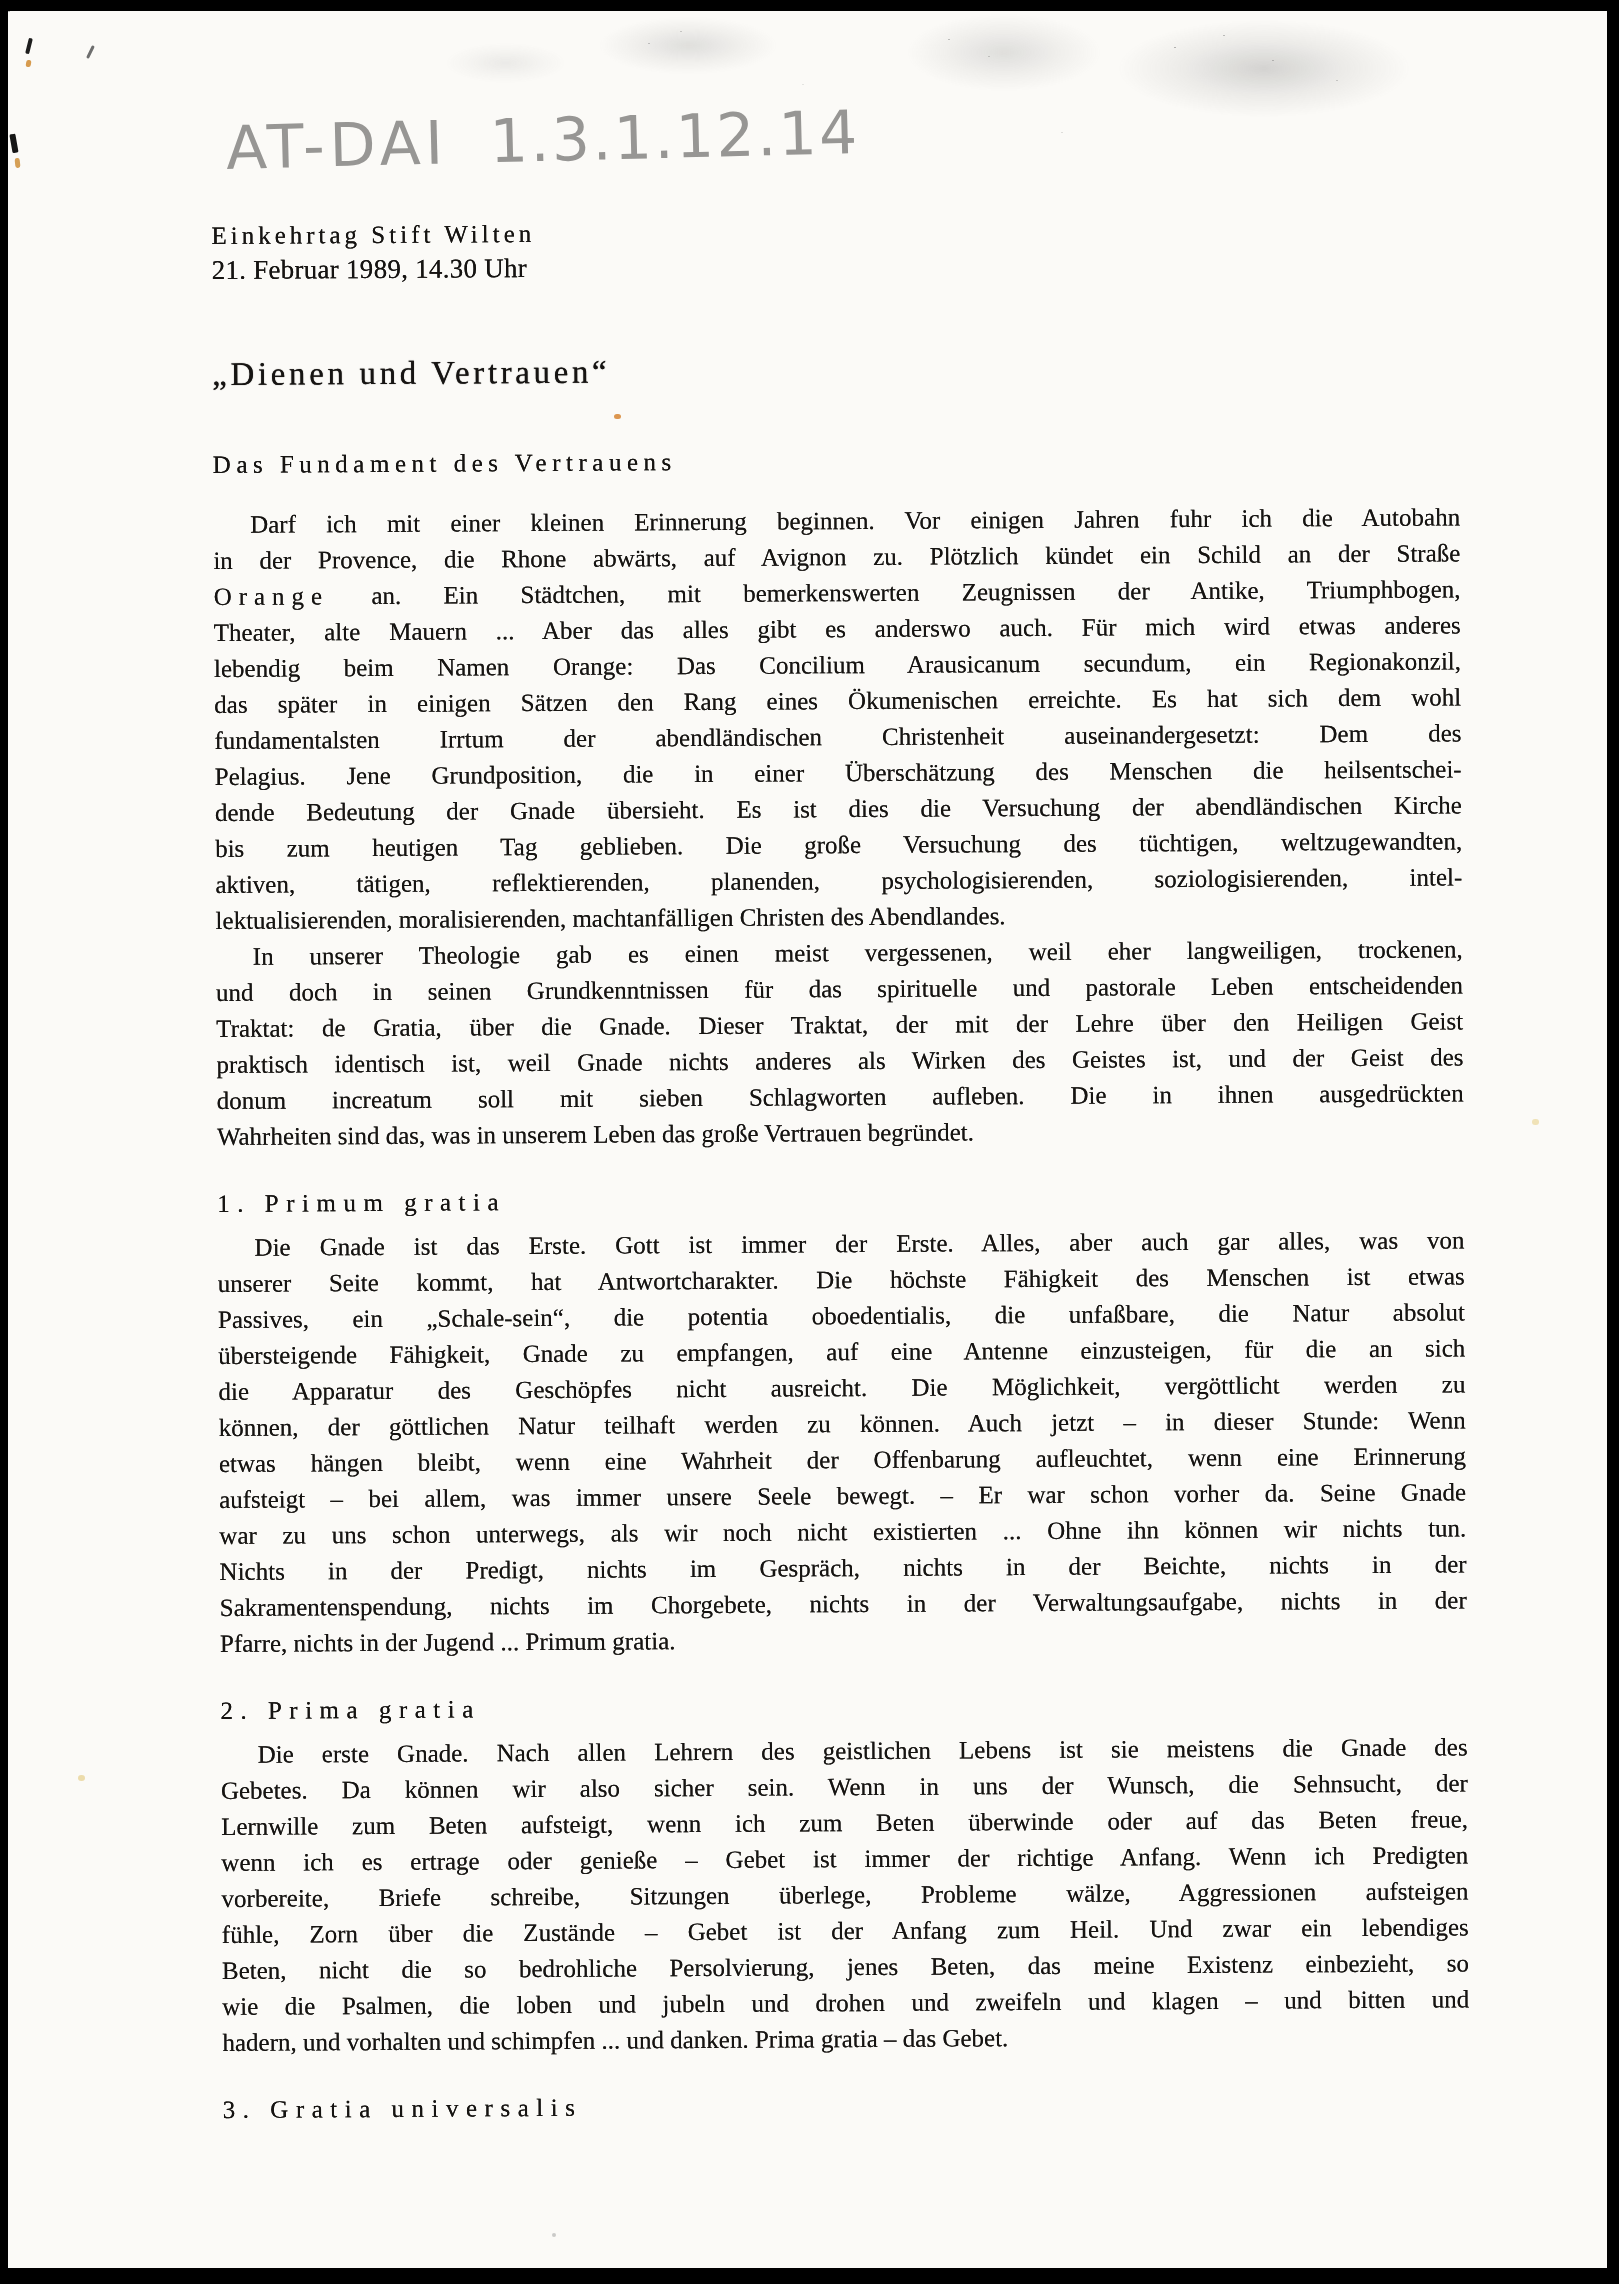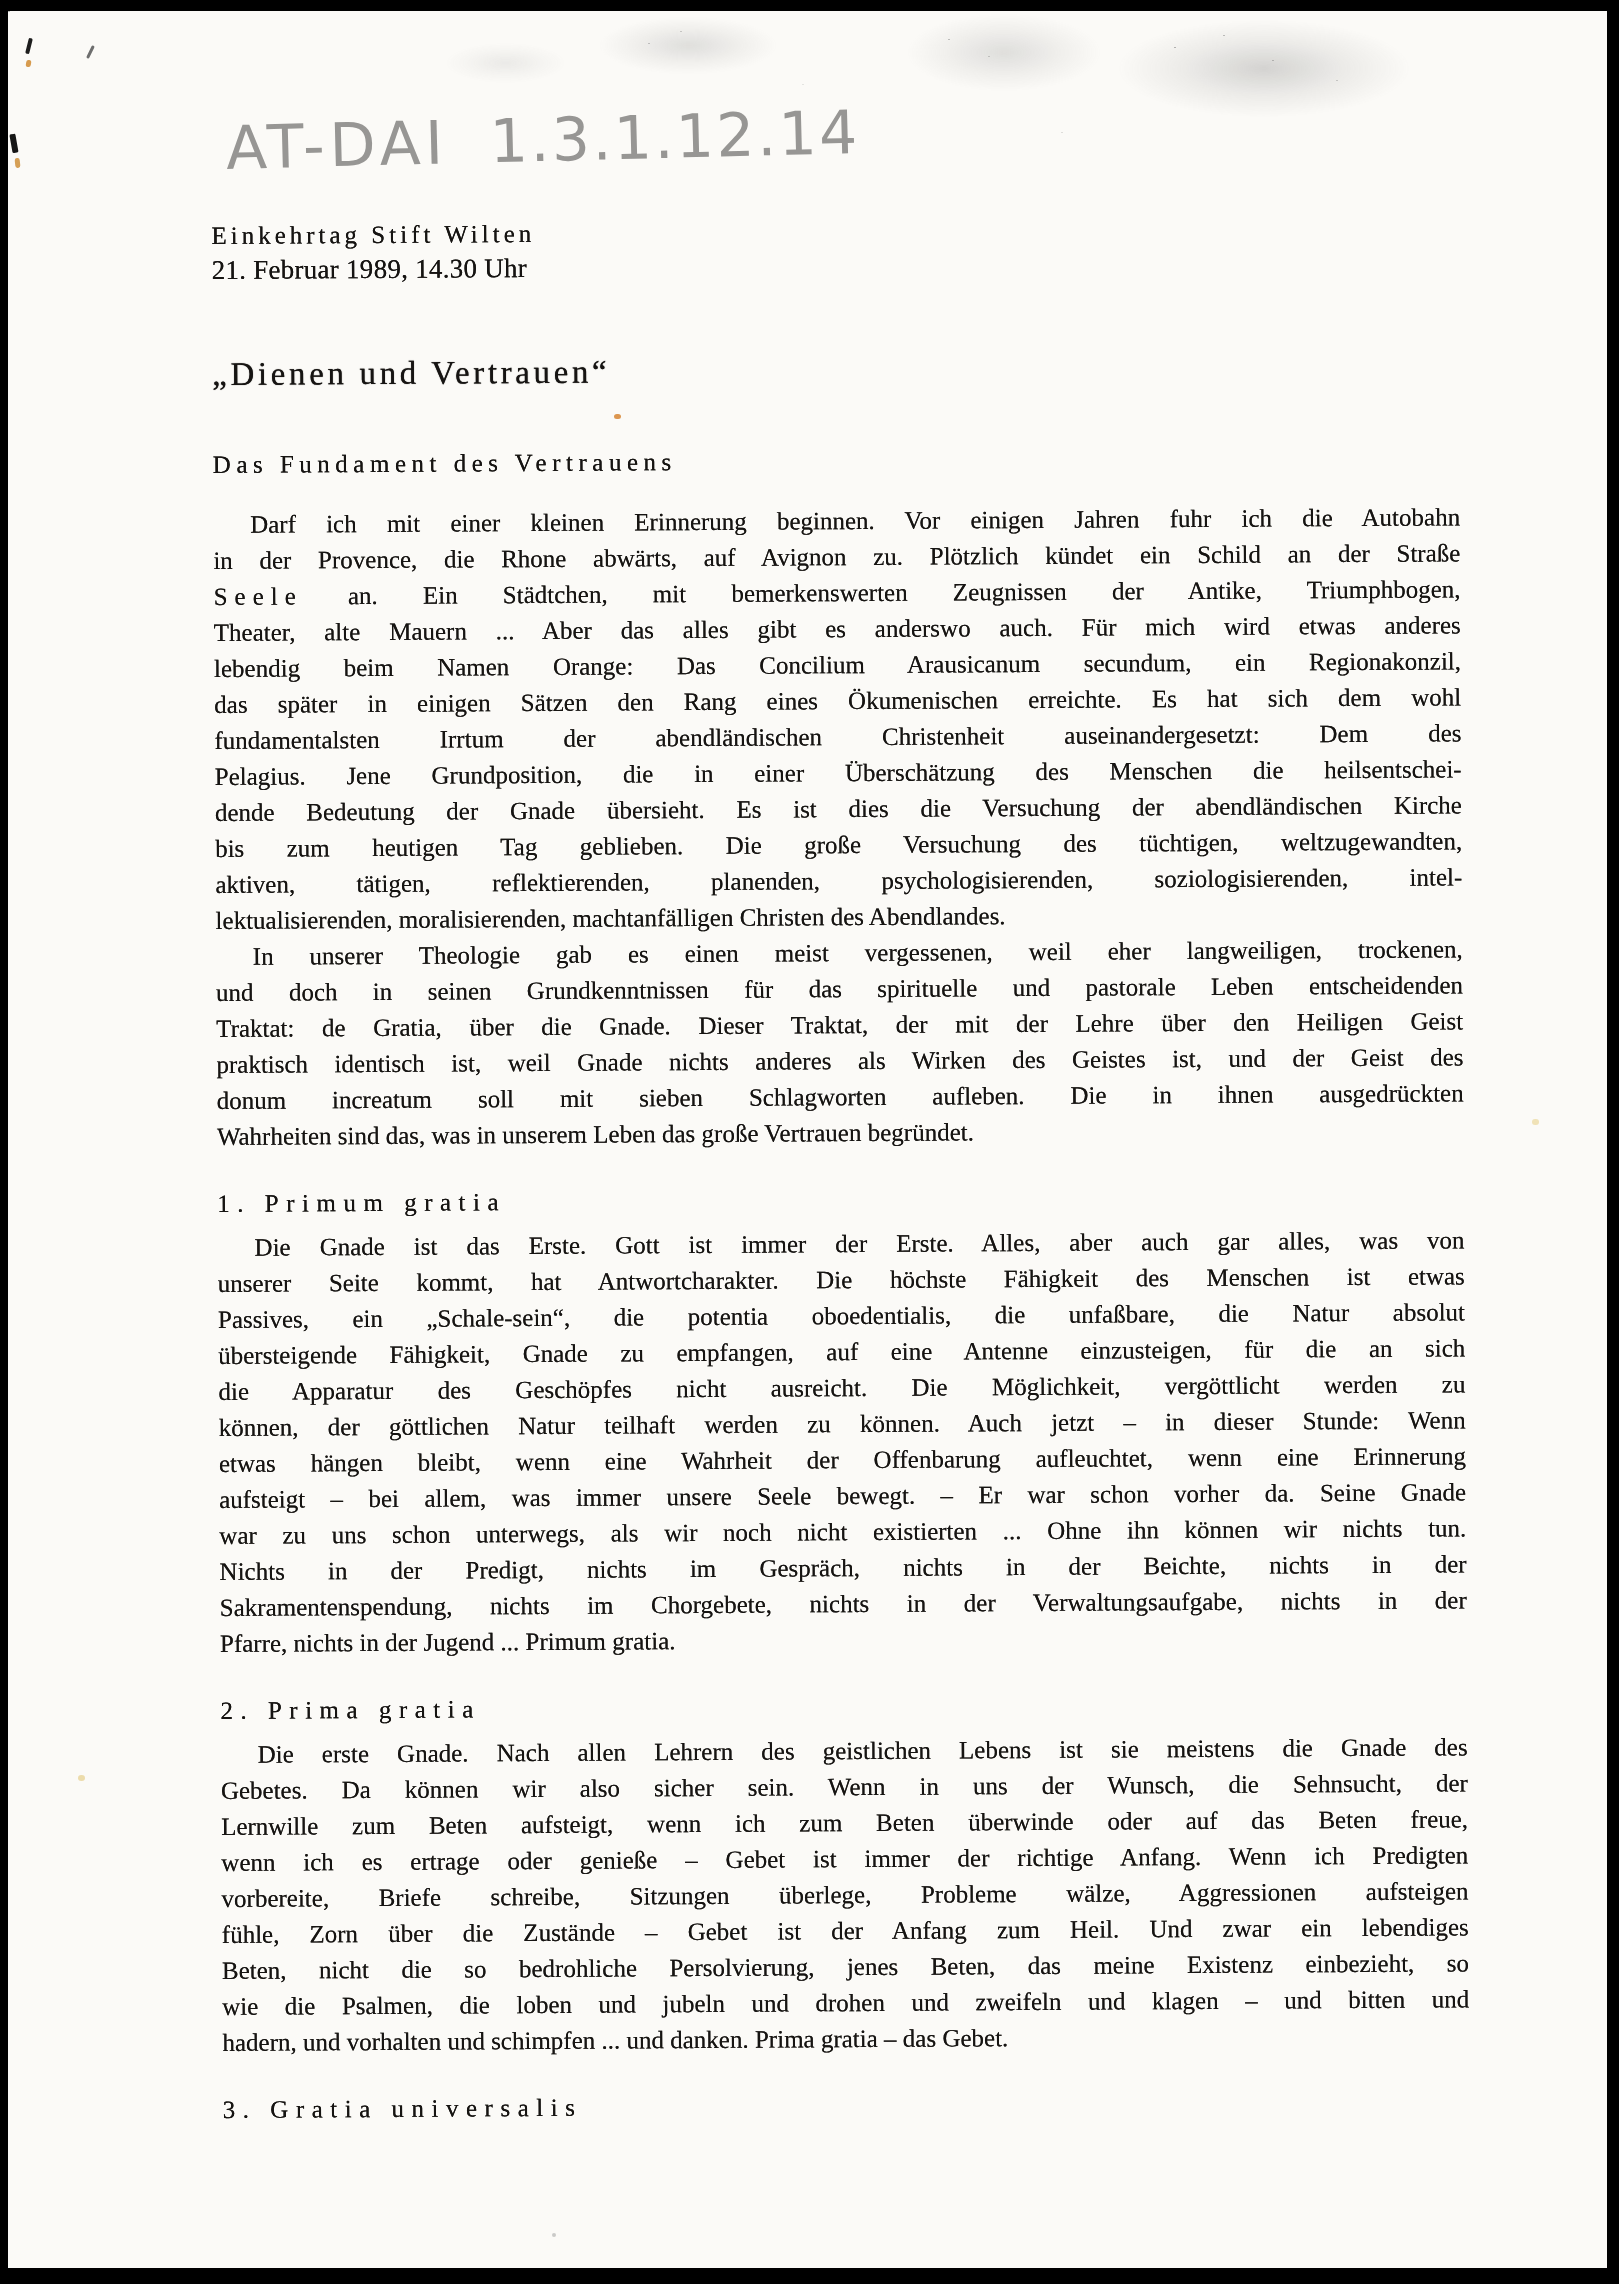--- a/index.html
+++ b/index.html
@@ -101,21 +101,21 @@
     <div class="header">
       <div class="ev">Einkehrtag Stift Wilten</div>
       <div class="dt">21. Februar 1989, 14.30 Uhr</div>
     </div>
     <div class="title">„Dienen und Vertrauen“</div>
     <div class="subtitle">Das Fundament des Vertrauens</div>
     <div class="bodytext">
         <div class="paragraph">
           <div class="line j indent">Darf ich mit einer kleinen Erinnerung beginnen. Vor einigen Jahren fuhr ich die Autobahn</div>
           <div class="line j">in der Provence, die Rhone abwärts, auf Avignon zu. Plötzlich kündet ein Schild an der Straße</div>
-          <div class="line j"><span class="spaced">Seele</span><span> an. Ein Städtchen, mit bemerkenswerten Zeugnissen der Antike, Triumphbogen,</span></div>
+          <div class="line j"><span class="spaced">Orange</span><span> an. Ein Städtchen, mit bemerkenswerten Zeugnissen der Antike, Triumphbogen,</span></div>
           <div class="line j">Theater, alte Mauern ... Aber das alles gibt es anderswo auch. Für mich wird etwas anderes</div>
           <div class="line j">lebendig beim Namen Orange: Das Concilium Arausicanum secundum, ein Regionakonzil,</div>
           <div class="line j">das später in einigen Sätzen den Rang eines Ökumenischen erreichte. Es hat sich dem wohl</div>
           <div class="line j">fundamentalsten Irrtum der abendländischen Christenheit auseinandergesetzt: Dem des</div>
           <div class="line j">Pelagius. Jene Grundposition, die in einer Überschätzung des Menschen die heilsentschei-</div>
           <div class="line j">dende Bedeutung der Gnade übersieht. Es ist dies die Versuchung der abendländischen Kirche</div>
           <div class="line j">bis zum heutigen Tag geblieben. Die große Versuchung des tüchtigen, weltzugewandten,</div>
           <div class="line j">aktiven, tätigen, reflektierenden, planenden, psychologisierenden, soziologisierenden, intel-</div>
           <div class="line last">lektualisierenden, moralisierenden, machtanfälligen Christen des Abendlandes.</div>
         </div>

